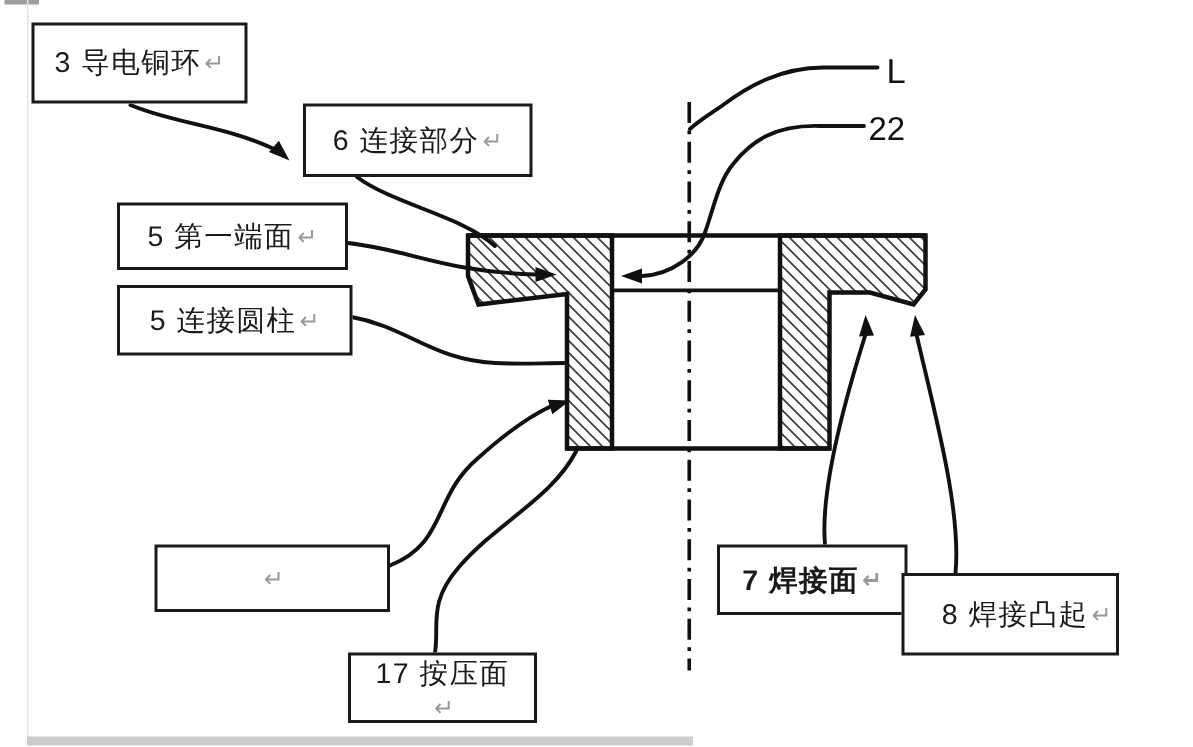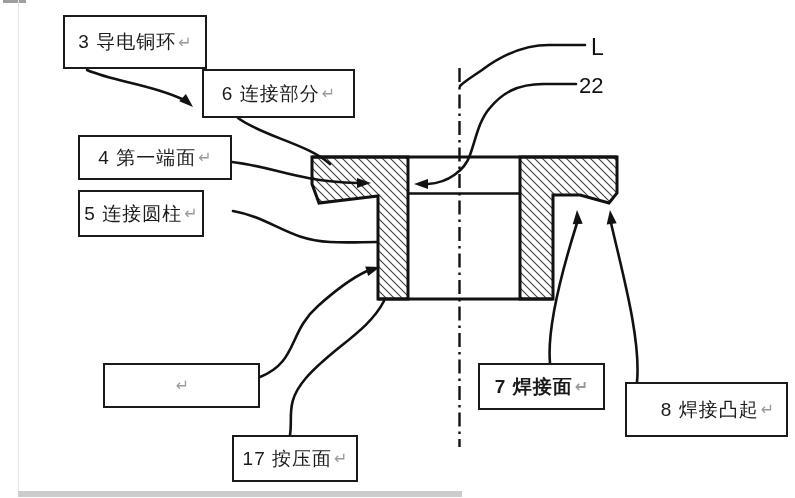--- a/index.html
+++ b/index.html
@@ -66,55 +66,55 @@
       <polygon points="380,267 368.2,276.1 365.2,266.5"></polygon>
       <polygon points="577,210 582.7,223.7 572.7,224.3"></polygon>
       <polygon points="610,210 616.7,223.3 606.7,224.5"></polygon>
       <polygon points="414,184 428,179 428,189"></polygon>
     </g>
 
     <text x="591" y="55" font-size="23" fill="#111" font-family="Liberation Sans, sans-serif">L</text>
     <text x="579" y="93" font-size="22" fill="#111" font-family="Liberation Sans, sans-serif">22</text>
   </svg>
 
-  <div class="callout" style="left:21px;top:15px;width:144px;height:54px;margin-left:42px;">
+  <div class="callout" style="left:21px;top:15px;width:144px;height:54px;">
     <span>3 导电铜环</span>
     <span class="pilcrow">↵</span>
   </div>
 
   <div class="callout" style="left:202px;top:69px;width:153px;height:49px;">
     <span>6 连接部分</span>
     <span class="pilcrow">↵</span>
   </div>
 
   <div class="callout" style="left:78px;top:135px;width:154px;height:45px;">
-    <span>4 第一端面</span>
+    <span>5 第一端面</span>
     <span class="pilcrow">↵</span>
   </div>
 
-  <div class="callout" style="left:78px;top:190px;width:126px;height:47px;">
+  <div class="callout" style="left:78px;top:190px;width:157px;height:47px;">
     <span>5 连接圆柱</span>
     <span class="pilcrow">↵</span>
   </div>
 
   <div class="callout" style="left:103px;top:363px;width:157px;height:45px;">
     <span class="pilcrow">↵</span>
   </div>
 
-  <div class="callout" style="left:232px;top:435px;width:126px;height:47px;">
+  <div class="callout" style="left:232px;top:435px;width:126px;height:47px;flex-direction:column;">
     <span>17 按压面</span>
     <span class="pilcrow">↵</span>
   </div>
 
   <div class="callout" style="left:478px;top:363px;width:127px;height:47px;font-weight:bold;">
     <span>7 焊接面</span>
     <span class="pilcrow">↵</span>
   </div>
 
-  <div class="callout" style="left:625px;top:382px;width:163px;height:55px;padding-left:22px;">
+  <div class="callout" style="left:601px;top:382px;width:145px;height:55px;padding-left:22px;">
     <span>8 焊接凸起</span>
     <span class="pilcrow">↵</span>
   </div>
 
   <div id="top-left-bar" class="ui-artifact"></div>
   <div id="page-edge-line" class="ui-artifact"></div>
   <div id="bottom-gray-bar" class="ui-artifact"></div>
 
 </div>
 

